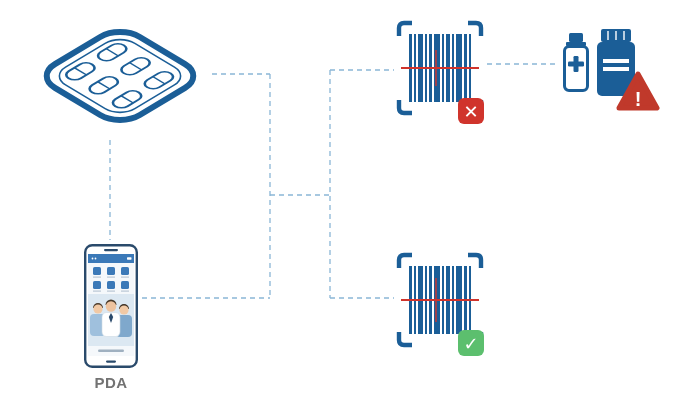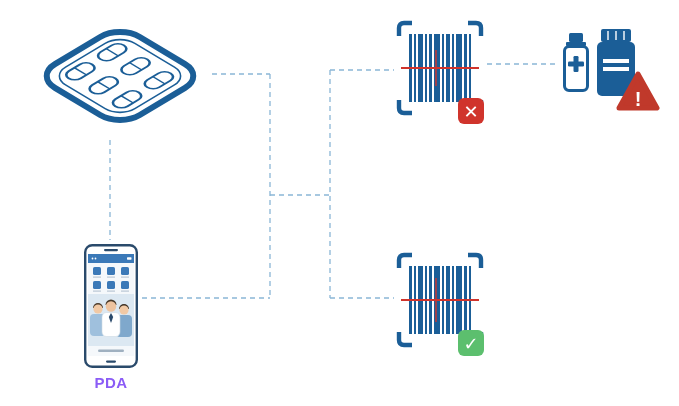--- a/index.html
+++ b/index.html
@@ -13,21 +13,21 @@
   .abs{position:absolute;}
   
   .connectors{position:absolute;left:0;top:0;width:679px;height:406px;}
   .connectors path{stroke:#8ab6d6;stroke-width:1.3;fill:none;stroke-dasharray:5 4;}
   
   .tray-node{left:25px;top:10px;width:190px;height:132px;}
   
   .pda-node{left:84px;top:244px;width:54px;height:124px;}
   .pda-label{
     left:72px;top:374px;width:78px;
-    text-align:center;font-size:15px;font-weight:700;color:#8b5cf6;
+    text-align:center;font-size:15px;font-weight:700;color:#737373;
     letter-spacing:.5px;
   }
   
   .barcode-node{width:88px;height:96px;}
   .barcode-fail{left:396px;top:20px;}
   .barcode-ok{left:396px;top:252px;}
   .badge{
     position:absolute;right:0px;bottom:-8px;
     width:26px;height:26px;border-radius:6px;
     display:flex;align-items:center;justify-content:center;

